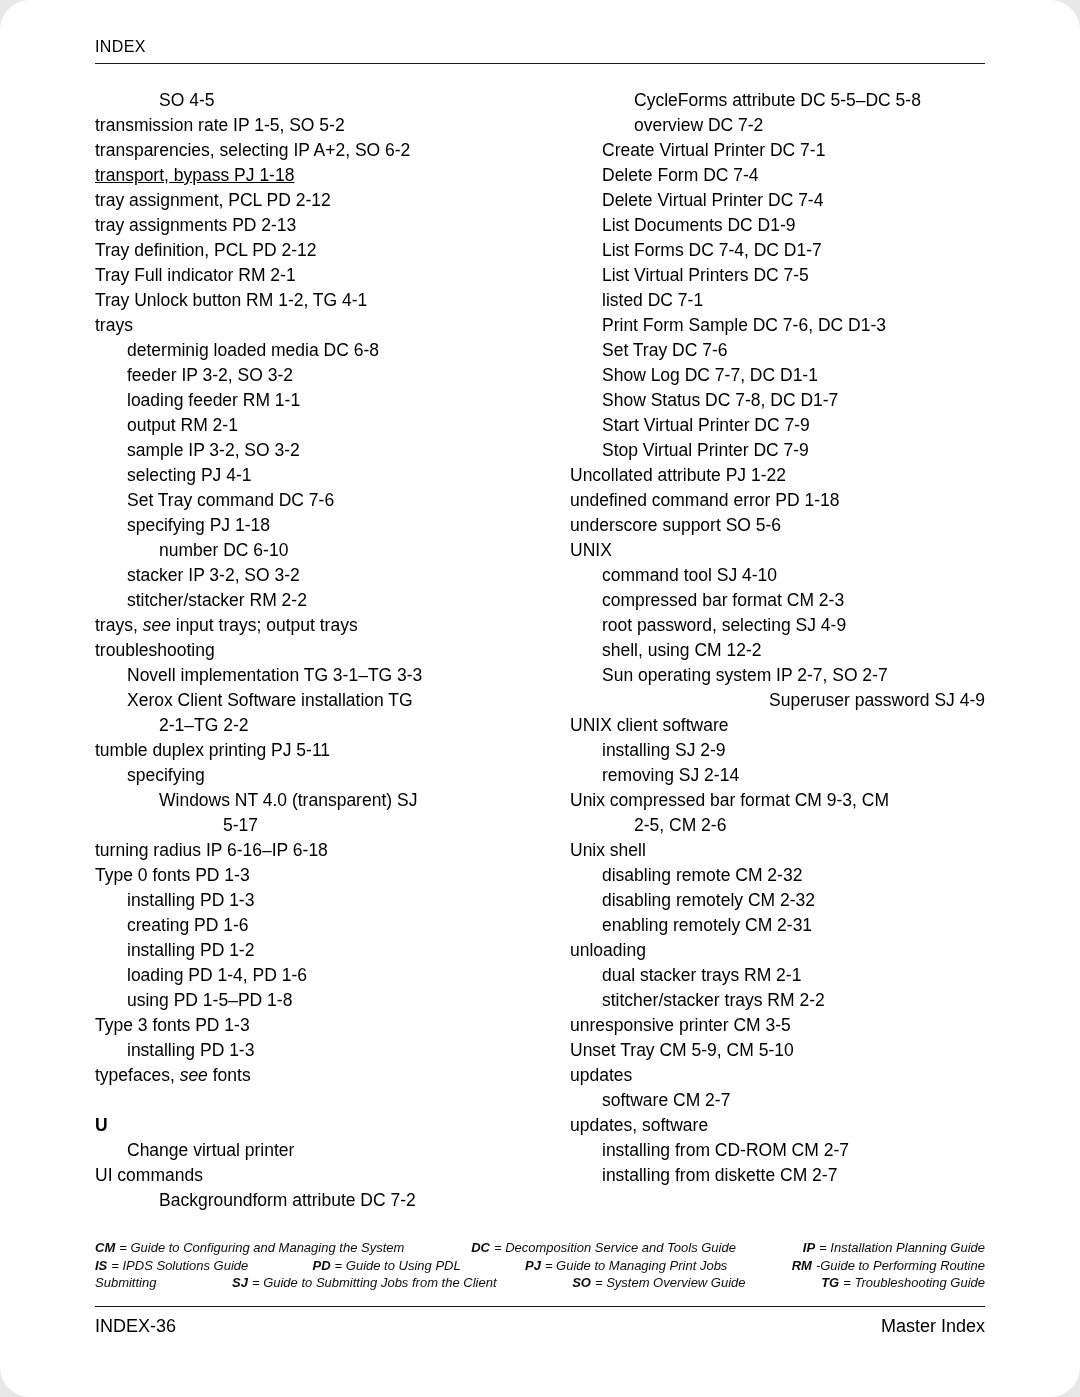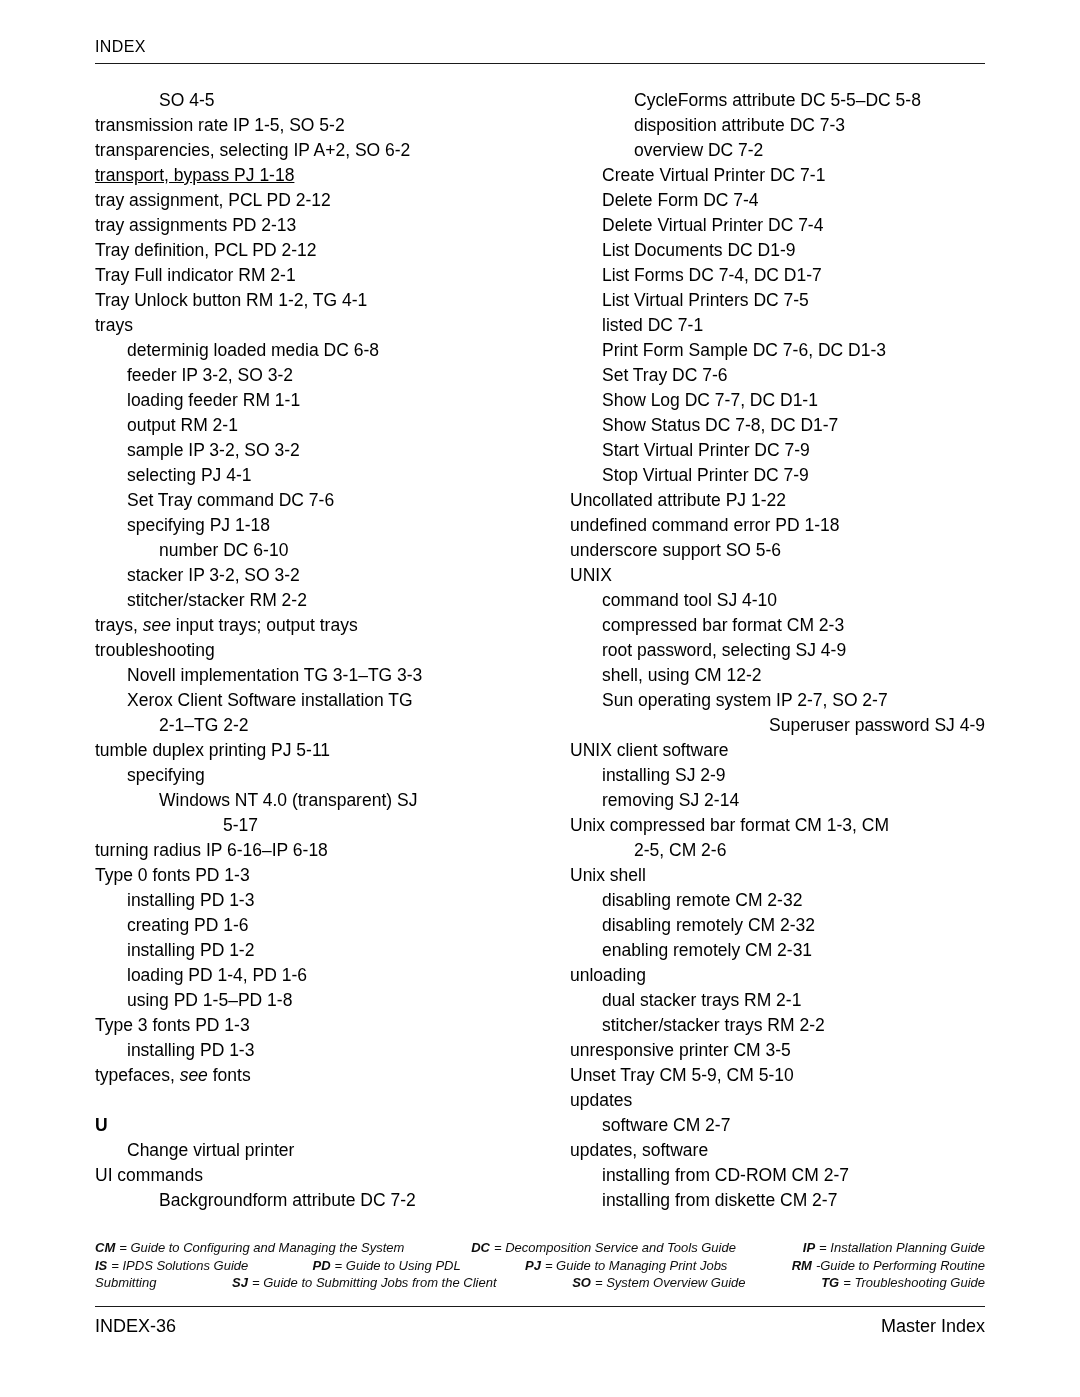--- a/index.html
+++ b/index.html
@@ -3,20 +3,21 @@
 <meta charset="utf-8">
 <style>
   * { margin:0; padding:0; box-sizing:border-box; }
   html,body { background:#e8e8e8; }
   .page {
     width:1080px; height:1397px; margin:0 auto;
     background:#ffffff; color:#000;
     font-family:"Liberation Sans", sans-serif;
     padding:38px 95px 0 95px;
     position:relative;
+    border-radius:30px;
   }
   .header-title { font-size:16px; letter-spacing:0.4px; padding-bottom:7px; }
   .rule { border-top:1.5px solid #1a1a1a; height:0; }
   .columns { display:flex; margin-top:24px; }
   .col-left { width:475px; }
   .col-right { flex:1; }
   .entry { font-size:17.5px; line-height:25px; }
   .entry.bold { font-weight:bold; }
   .entry.gap { margin-top:25px; }
   .it { font-style:italic; }
@@ -77,21 +78,20 @@
         <div class="entry" style="padding-left: 0px;">Type 3 fonts PD 1-3</div>
         <div class="entry" style="padding-left: 32px;">installing PD 1-3</div>
         <div class="entry" style="padding-left: 0px;"><span>typefaces, </span><span class="it">see</span><span> fonts</span></div>
         <div class="entry bold gap" style="padding-left: 0px;">U</div>
         <div class="entry" style="padding-left: 32px;">Change virtual printer</div>
         <div class="entry" style="padding-left: 0px;">UI commands</div>
         <div class="entry" style="padding-left: 64px;">Backgroundform attribute DC 7-2</div>
       </div>
     <div class="col-right" id="col-right">
         <div class="entry" style="padding-left: 64px;">CycleForms attribute DC 5-5–DC 5-8</div>
-        <div class="entry" style="padding-left: 64px;">disposition attribute DC 7-3</div>
         <div class="entry" style="padding-left: 64px;">overview DC 7-2</div>
         <div class="entry" style="padding-left: 32px;">Create Virtual Printer DC 7-1</div>
         <div class="entry" style="padding-left: 32px;">Delete Form DC 7-4</div>
         <div class="entry" style="padding-left: 32px;">Delete Virtual Printer DC 7-4</div>
         <div class="entry" style="padding-left: 32px;">List Documents DC D1-9</div>
         <div class="entry" style="padding-left: 32px;">List Forms DC 7-4, DC D1-7</div>
         <div class="entry" style="padding-left: 32px;">List Virtual Printers DC 7-5</div>
         <div class="entry" style="padding-left: 32px;">listed DC 7-1</div>
         <div class="entry" style="padding-left: 32px;">Print Form Sample DC 7-6, DC D1-3</div>
         <div class="entry" style="padding-left: 32px;">Set Tray DC 7-6</div>
@@ -105,21 +105,21 @@
         <div class="entry" style="padding-left: 0px;">UNIX</div>
         <div class="entry" style="padding-left: 32px;">command tool SJ 4-10</div>
         <div class="entry" style="padding-left: 32px;">compressed bar format CM 2-3</div>
         <div class="entry" style="padding-left: 32px;">root password, selecting SJ 4-9</div>
         <div class="entry" style="padding-left: 32px;">shell, using CM 12-2</div>
         <div class="entry" style="padding-left: 32px;">Sun operating system IP 2-7, SO 2-7</div>
         <div class="entry" style="padding-left: 32px; text-align: right;">Superuser password SJ 4-9</div>
         <div class="entry" style="padding-left: 0px;">UNIX client software</div>
         <div class="entry" style="padding-left: 32px;">installing SJ 2-9</div>
         <div class="entry" style="padding-left: 32px;">removing SJ 2-14</div>
-        <div class="entry" style="padding-left: 0px;">Unix compressed bar format CM 1-3, CM</div>
+        <div class="entry" style="padding-left: 0px;">Unix compressed bar format CM 9-3, CM</div>
         <div class="entry" style="padding-left: 64px;">2-5, CM 2-6</div>
         <div class="entry" style="padding-left: 0px;">Unix shell</div>
         <div class="entry" style="padding-left: 32px;">disabling remote CM 2-32</div>
         <div class="entry" style="padding-left: 32px;">disabling remotely CM 2-32</div>
         <div class="entry" style="padding-left: 32px;">enabling remotely CM 2-31</div>
         <div class="entry" style="padding-left: 0px;">unloading</div>
         <div class="entry" style="padding-left: 32px;">dual stacker trays RM 2-1</div>
         <div class="entry" style="padding-left: 32px;">stitcher/stacker trays RM 2-2</div>
         <div class="entry" style="padding-left: 0px;">unresponsive printer CM 3-5</div>
         <div class="entry" style="padding-left: 0px;">Unset Tray CM 5-9, CM 5-10</div>

